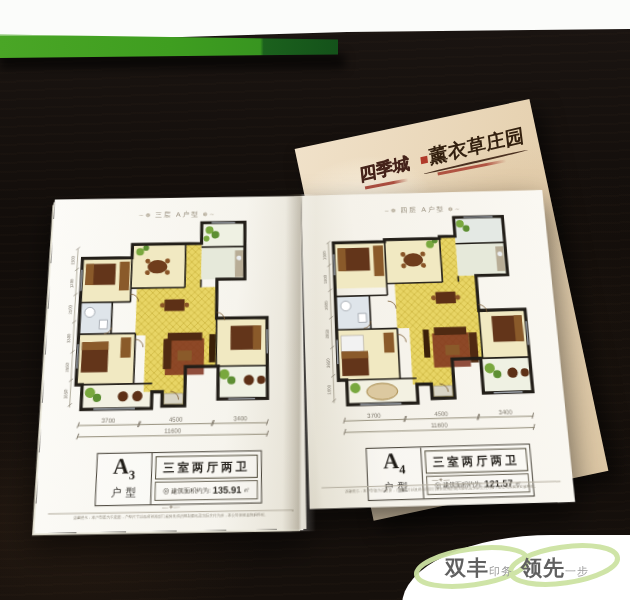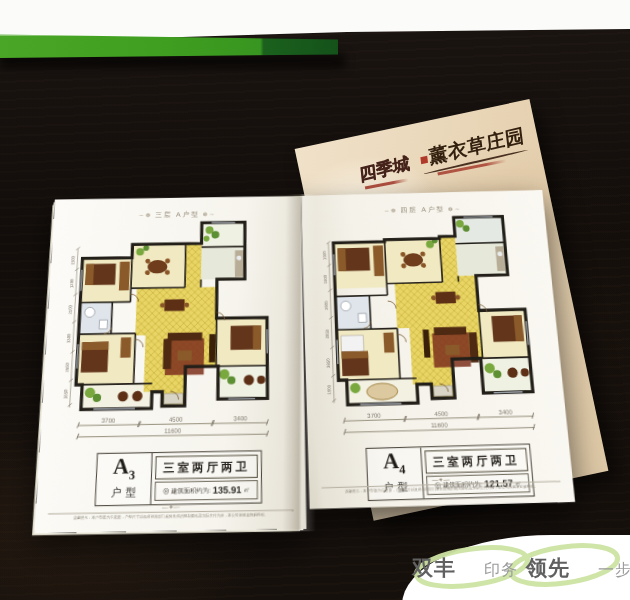--- a/index.html
+++ b/index.html
@@ -83,21 +83,21 @@
   .foot-line{height:1px;background:#b8b2a4;margin:1px 12px 1px;}
   .foot-text{font-size:7px;color:#8f897c;white-space:nowrap;text-align:center;
     transform:scale(.5);transform-origin:center top;width:200%;margin-left:-50%;}
   
   .wm-corner{position:absolute;right:-12px;bottom:-10px;width:240px;height:75px;background:#fff;z-index:6;
     border-top-left-radius:150px 70px;}
   .wm{position:absolute;right:8px;bottom:6px;width:210px;height:54px;z-index:7;}
   .wm-svg{position:absolute;left:0;top:0;}
   .wm-text{position:absolute;left:0;top:14px;width:100%;text-align:center;white-space:nowrap;}
   .wm-bold{font-size:21px;font-weight:bold;color:#606060;letter-spacing:1px;}
-  .wm-light{font-size:16px;color:#9b9b9b;letter-spacing:1px;margin-left:28px;}
+  .wm-light{font-size:11px;color:#9b9b9b;letter-spacing:1px;}
   .wm-gap{display:inline-block;width:8px;}
 </style>
 </head>
 <body>
 
 <div class="scene">
 
   <div class="wall-band"></div>
   <div class="green-box-shadow"></div>
   <div class="green-box">

